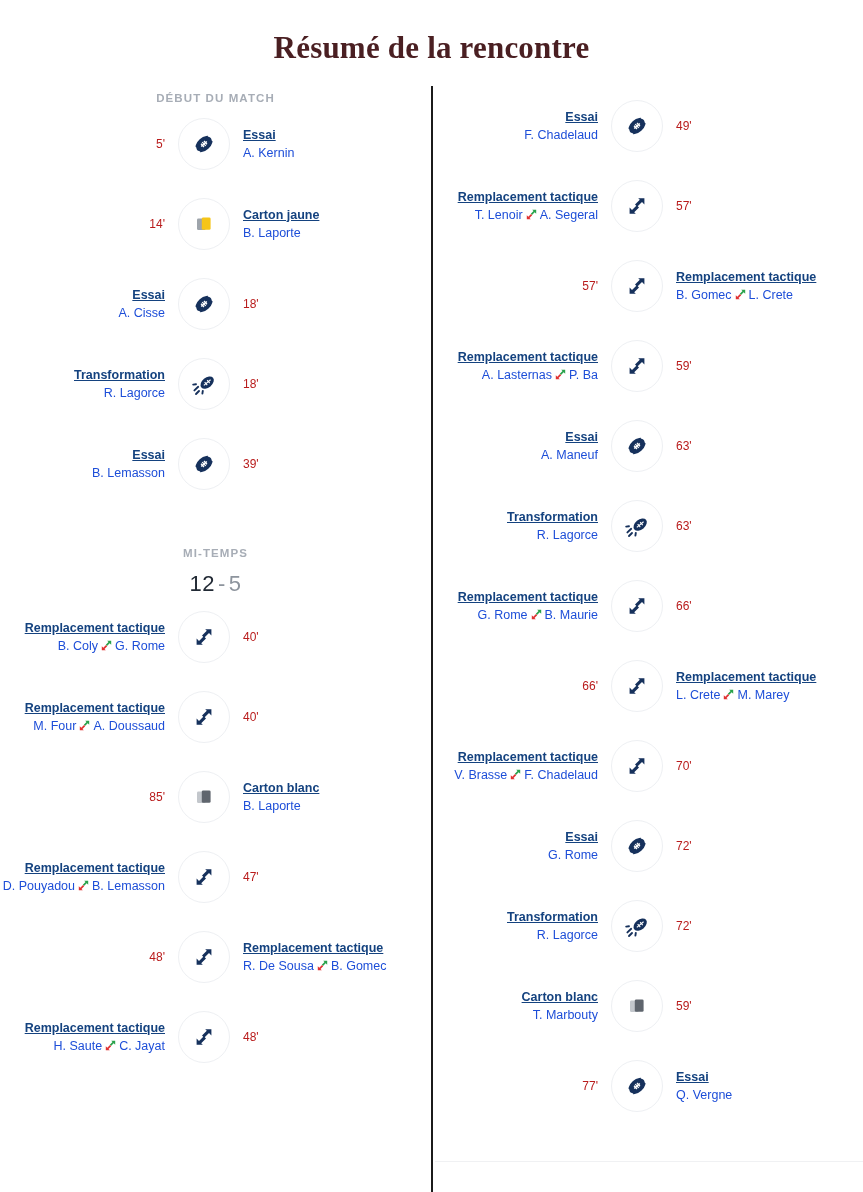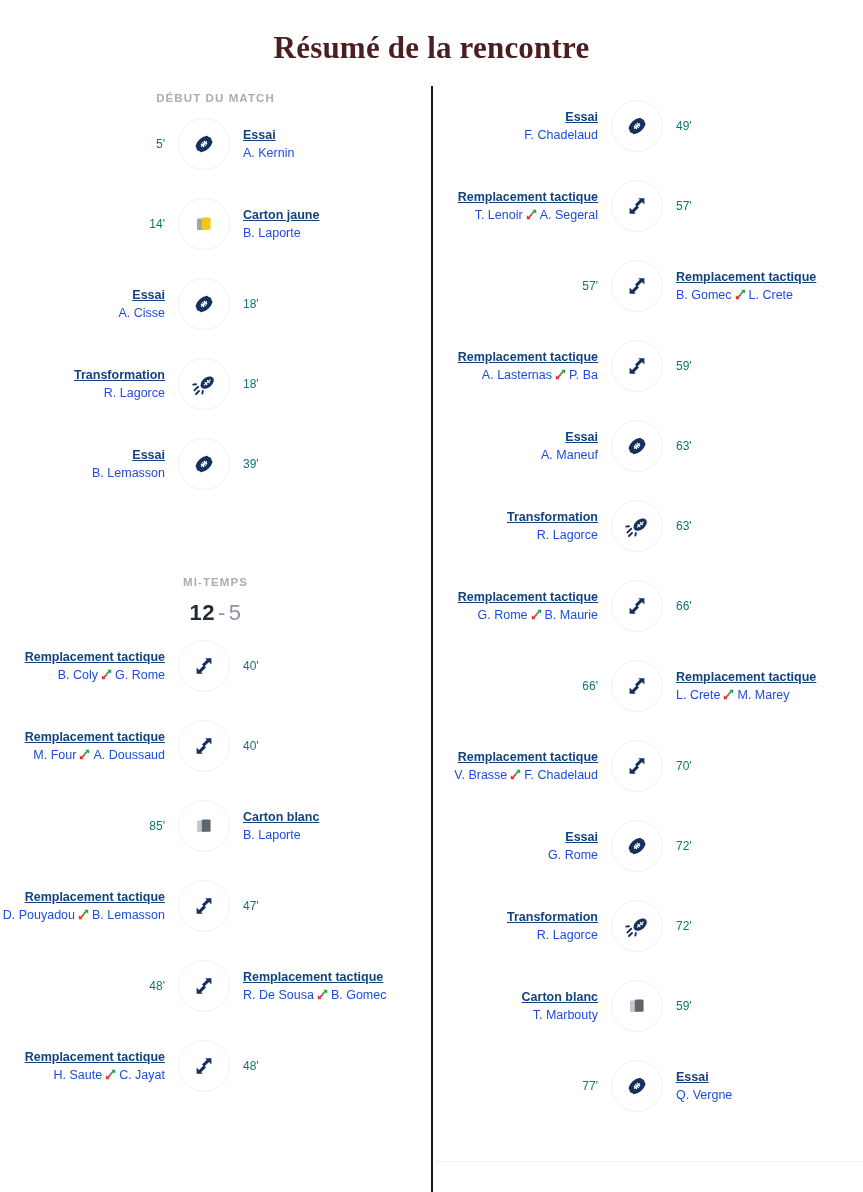--- a/index.html
+++ b/index.html
@@ -51,28 +51,28 @@
     text-align: center;
     font-size: 11.5px;
     font-weight: 700;
     letter-spacing: 1.1px;
     color: #a7adb6;
     text-transform: uppercase;
   }
   .phase-start   { padding-top: 6px; }
   .phase-half    { padding-top: 0; }
 
-  .halftime-block { margin-top: 72px; }
+  .halftime-block { margin-top: 43px; }
   .halftime-score {
     text-align: center;
     margin-top: 12px;
     font-size: 22px;
     letter-spacing: 0.5px;
   }
-  .score-home { font-weight: 700; color: #222a35; text-align: right; }
+  .score-home { font-weight: 400; color: #222a35; text-align: right; }
   .score-sep  { font-weight: 400; color: #8d949d; padding: 0 3px; }
   .score-away { font-weight: 400; color: #8d949d; }
 
   
   .event {
     position: relative;
     height: 80px;
     display: flex;
     align-items: center;
   }
@@ -96,21 +96,21 @@
   }
   .ev-sub {
     font-size: 12.5px;
     font-weight: 400;
     color: #1d4ed8;
     line-height: 18px;
     white-space: nowrap;
   }
   .ev-time {
     font-size: 12px;
-    color: #0f766e;
+    color: #b91c1c;
     line-height: 17px;
     white-space: nowrap;
   }
   .swap-glyph {
     display: inline-block;
     position: relative;
     width: 11px;
     height: 11px;
     vertical-align: -1px;
     margin: 0 3px;

